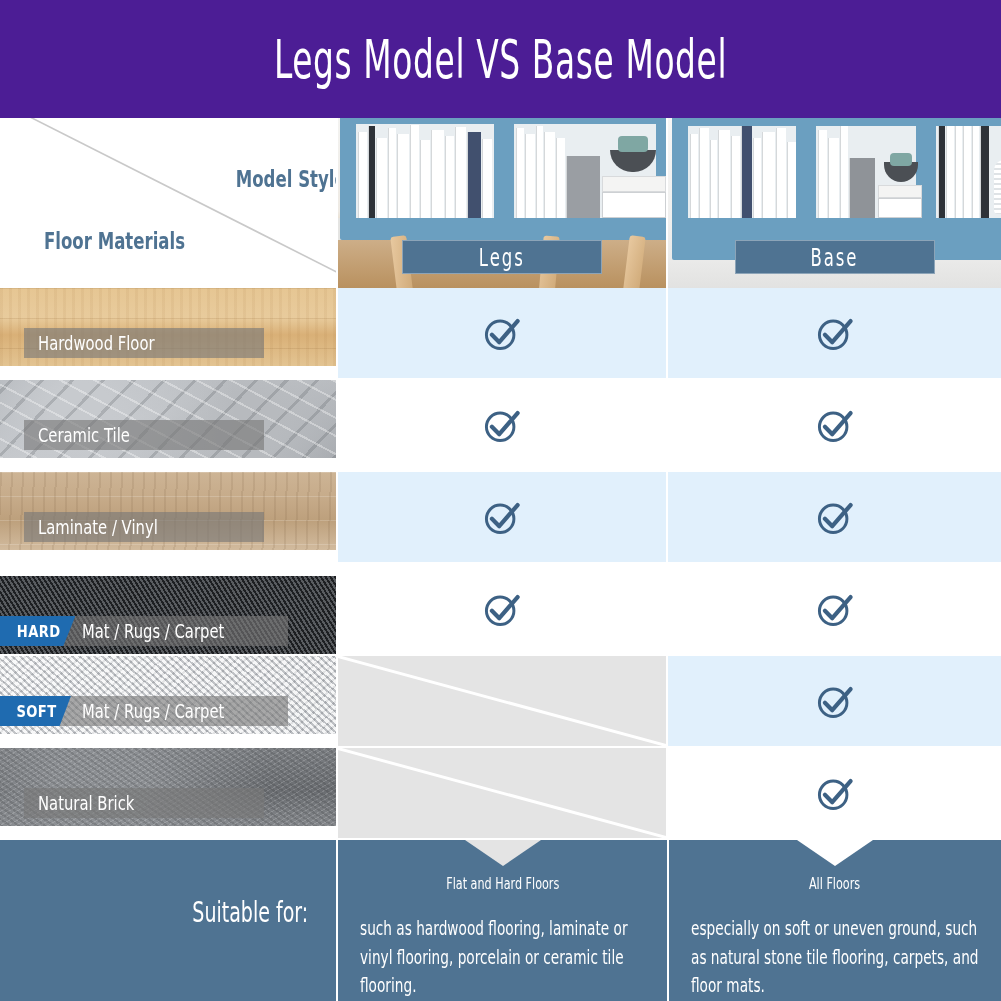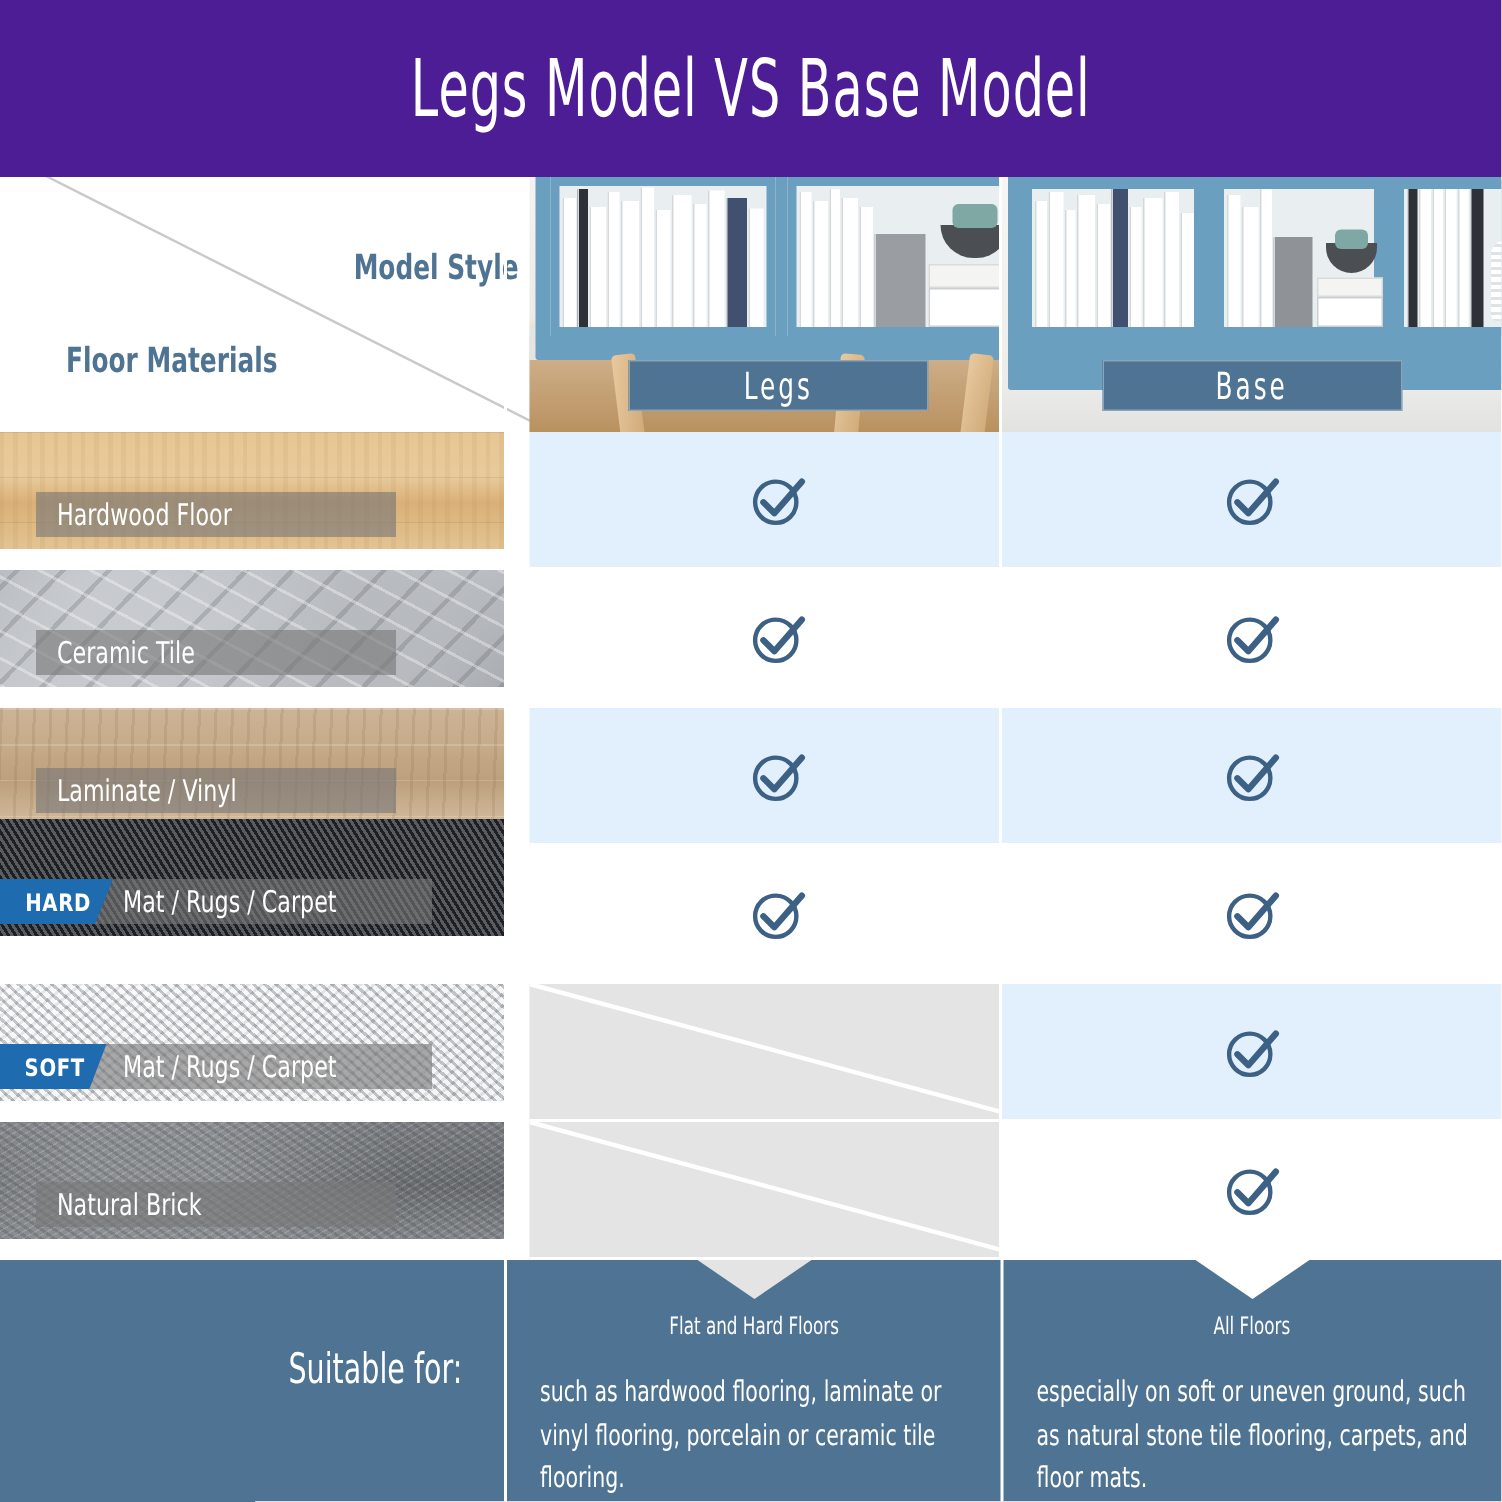--- a/index.html
+++ b/index.html
@@ -32,21 +32,21 @@
     white-space: nowrap;
     font-family: "DejaVu Sans", sans-serif;
   }
 
   
   .grid {
     position: absolute; left: 0; top: 118px;
     width: 1001px; height: 722px;
   }
   .col-left   { position:absolute; left:0;   top:0; width:336px; height:722px; }
-  .col-legs   { position:absolute; left:336px; top:0; width:332px; height:722px;margin-left:17px; }
+  .col-legs   { position:absolute; left:336px; top:0; width:332px; height:722px; }
   .col-base   { position:absolute; left:668px; top:0; width:333px; height:722px; }
 
   
   .corner {
     position: absolute; left:0; top:0; width:336px; height:170px;
     background:#ffffff; overflow:hidden;margin-left:30px;
   }
   .corner .diag {
     position:absolute; left:-10px; top:-10px;
     width:380px; height:200px;
@@ -288,21 +288,21 @@
         </div>
       </div>
 
       <div class="mat-row" style="top:354px">
         <div class="tex-laminate"></div>
         <div class="mat-label">
           <div class="txt">Laminate / Vinyl</div>
         </div>
       </div>
 
-      <div class="mat-row" style="top:428px">
+      <div class="mat-row" style="top:458px">
         <div class="tex-hardmat"></div>
         <div class="badge">
           <span>HARD</span>
         </div>
         <div class="mat-label with-badge">
           <div class="txt">Mat / Rugs / Carpet</div>
         </div>
       </div>
 
       <div class="mat-row" style="top:538px">

